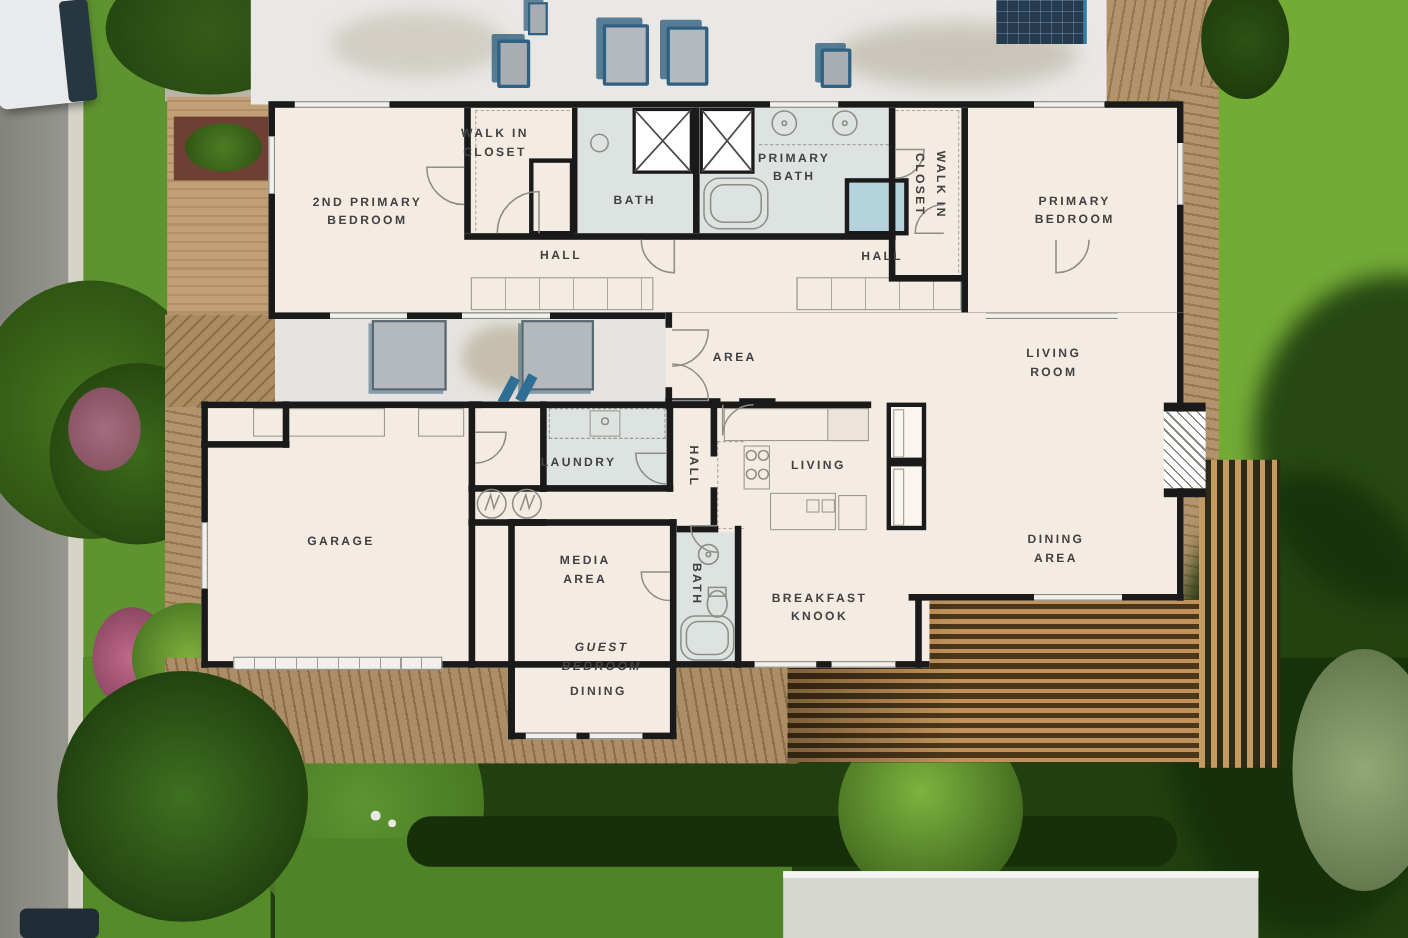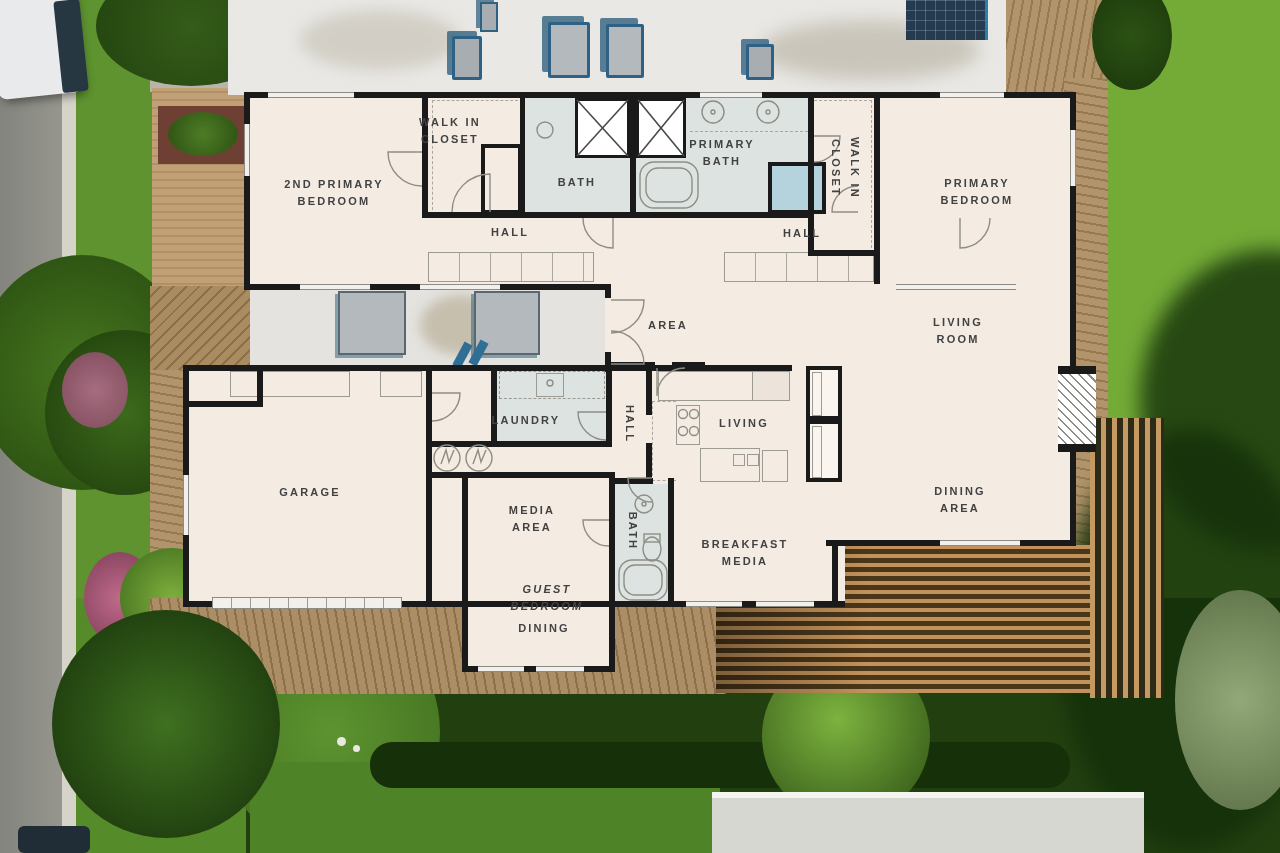--- a/index.html
+++ b/index.html
@@ -277,15 +277,15 @@
   <div class="lbl vlbl" style="left:630px;top:424px">HALL</div>
   <div class="lbl" style="left:526px;top:421px">LAUNDRY</div>
   <div class="lbl" style="left:310px;top:493px">GARAGE</div>
   <div class="lbl" style="left:532px;top:519px">MEDIA
 AREA</div>
   <div class="lbl ital" style="left:547px;top:598px">GUEST
 BEDROOM</div>
   <div class="lbl" style="left:544px;top:629px">DINING</div>
   <div class="lbl vlbl" style="left:633px;top:531px">BATH</div>
   <div class="lbl" style="left:745px;top:553px">BREAKFAST
-MEDIA</div>
+KNOOK</div>
 
 </div>
 
 </body></html>

